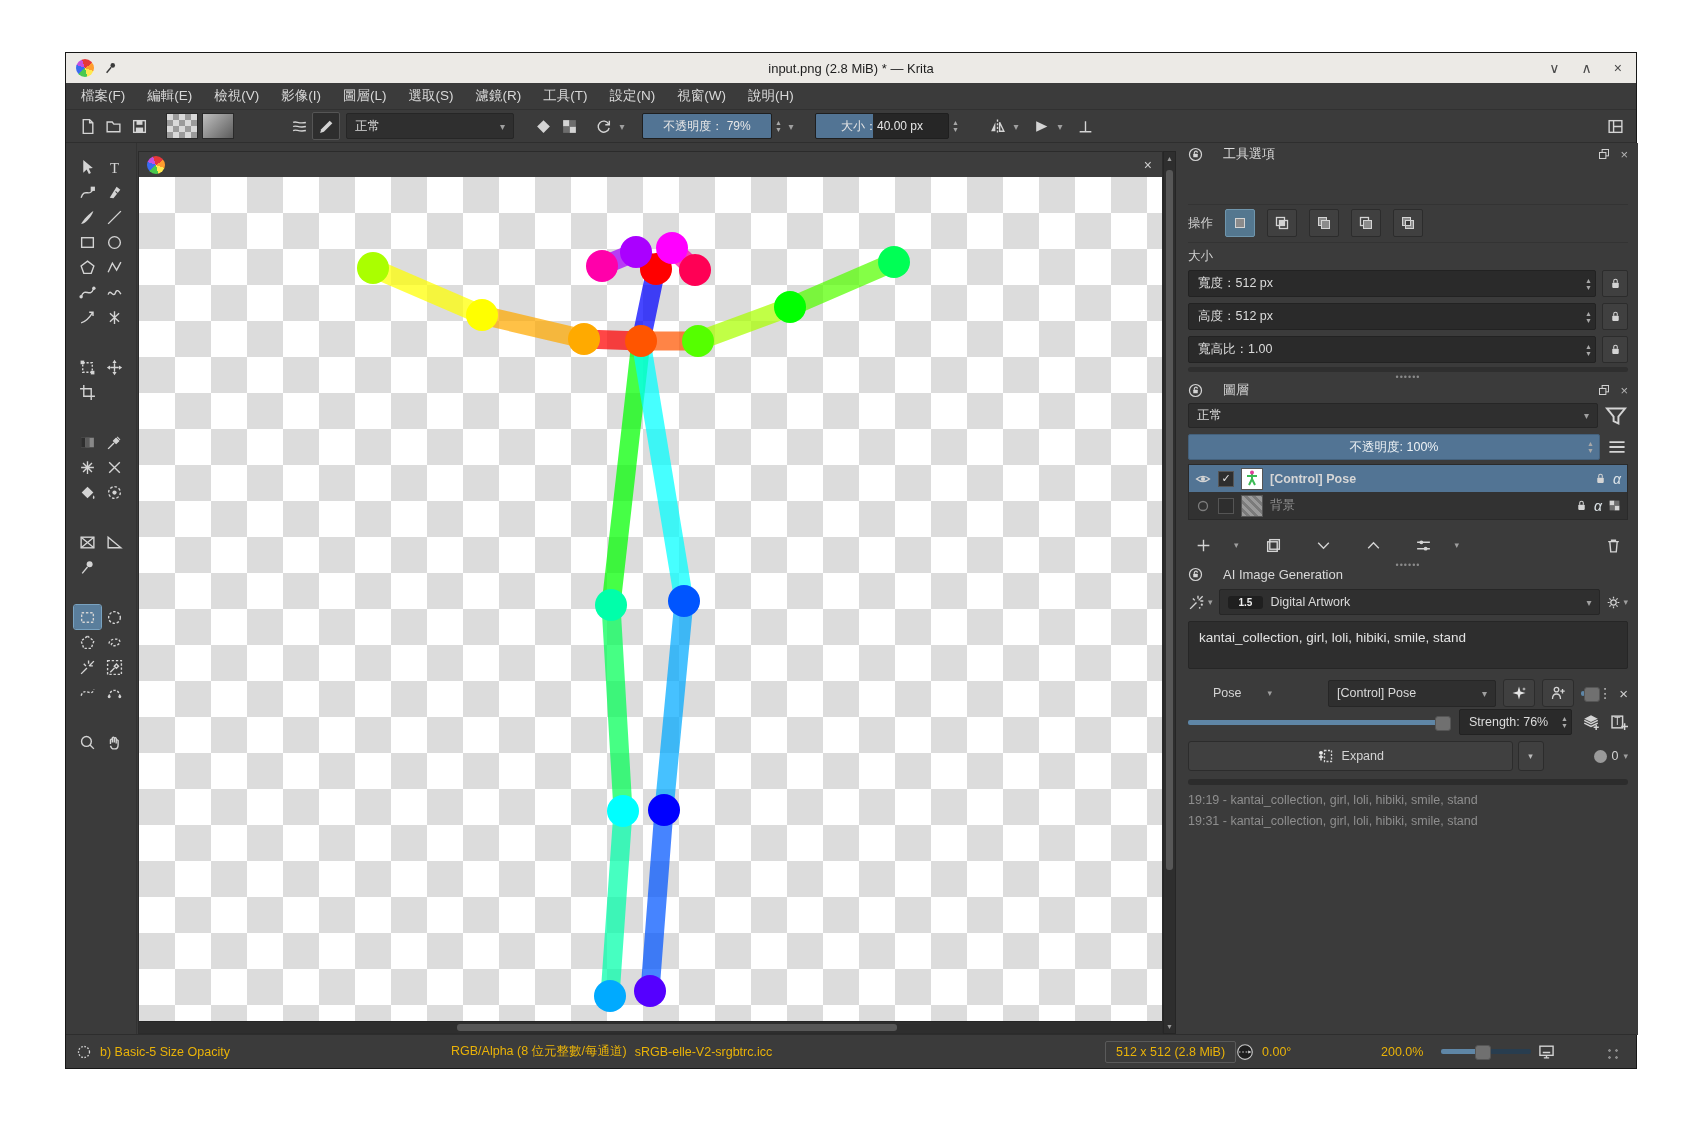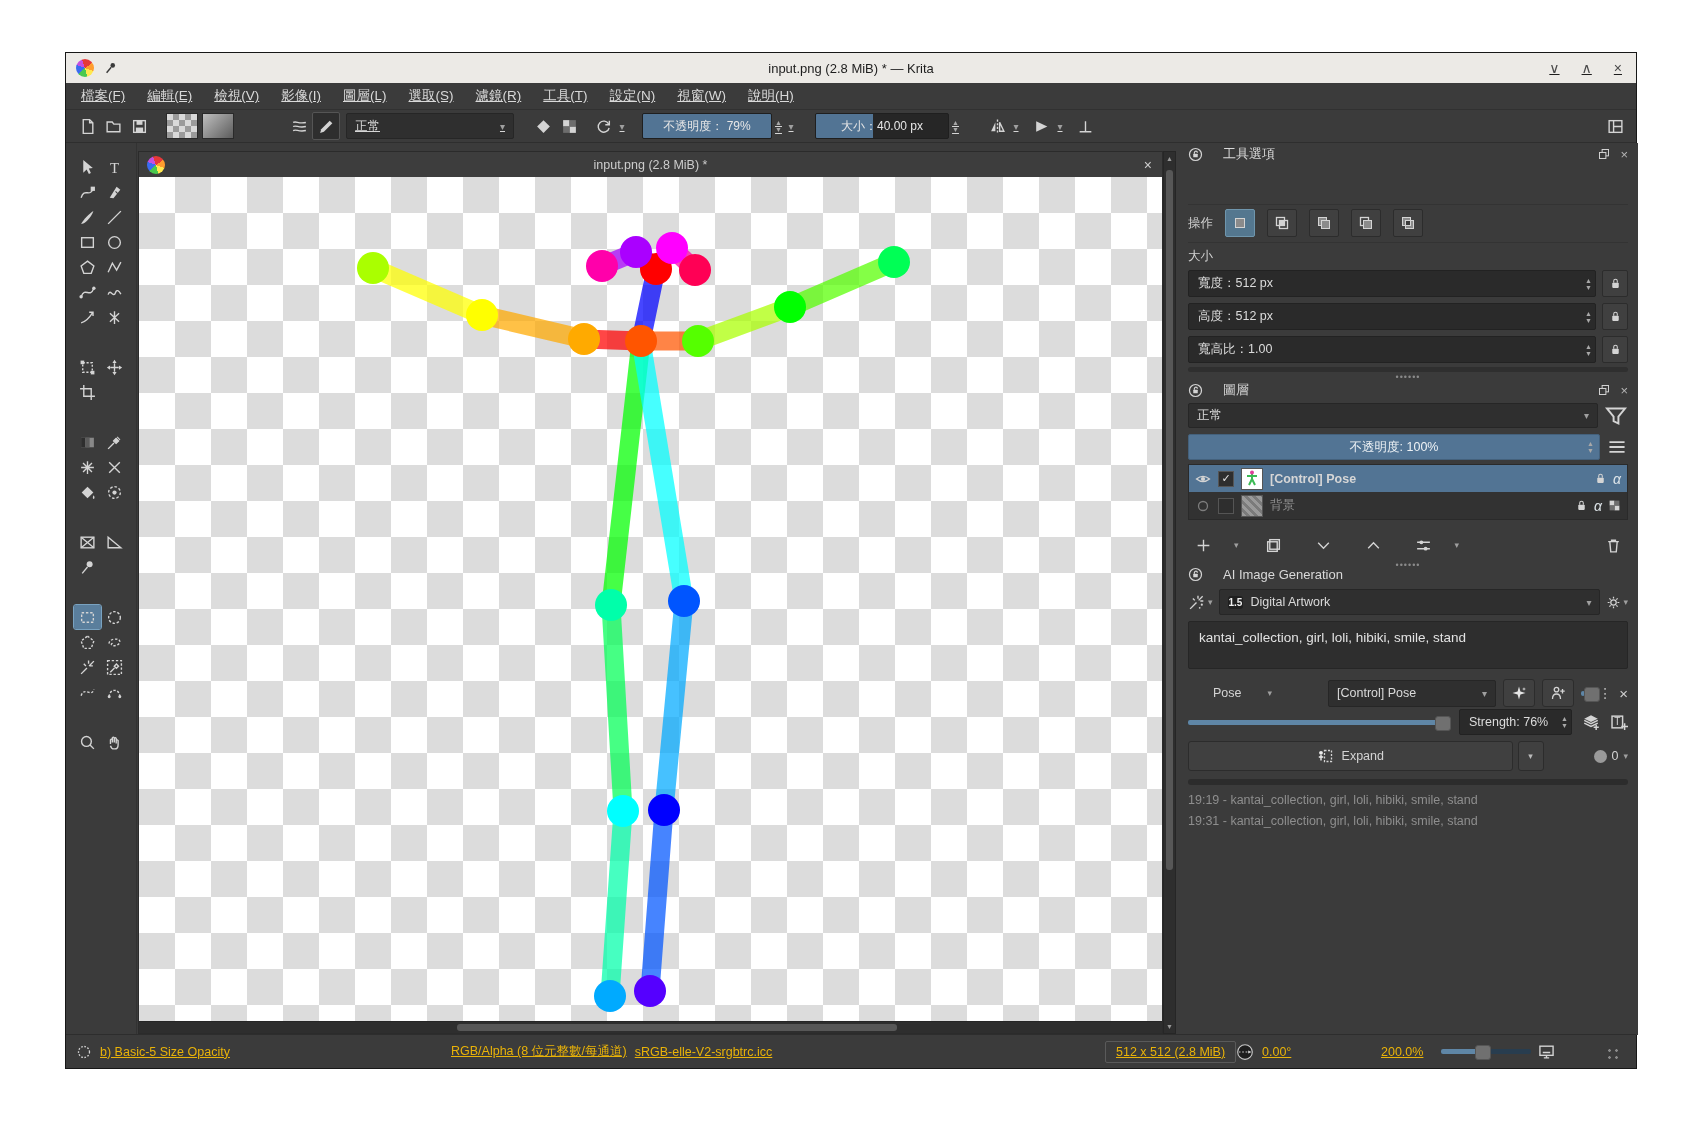--- a/index.html
+++ b/index.html
@@ -1,18 +1,18 @@
 <!DOCTYPE html>
 <html><head>
 <meta charset="utf-8">
 <style>
   html,body{margin:0;padding:0;background:#fff;font-family:"Liberation Sans","DejaVu Sans",sans-serif;}
   #stage{position:relative;width:1701px;height:1143px;background:#fff;overflow:hidden;}
   #win{position:absolute;left:65px;top:52px;width:1572px;height:1017px;background:#3b3b3b;border:1px solid #171717;box-sizing:border-box;}
-  .abs{position:absolute;text-decoration:underline;}
+  .abs{position:absolute;}
   svg{display:block;}
   
   #titlebar{left:0;top:0;width:100%;height:30px;background:#eceae6;display:flex;align-items:center;color:#1d1d1d;font-size:13px;}
   .krita-logo{width:18px;height:18px;border-radius:50%;background:conic-gradient(#e63939 0 55deg,#ff9d2e 55deg 110deg,#ffe84f 110deg 165deg,#49c94e 165deg 225deg,#3a6cf0 225deg 290deg,#c44fe0 290deg 340deg,#e63939 340deg);}
   #titlebar .ttl{position:absolute;left:0;right:0;text-align:center;pointer-events:none;}
   .wbtns{margin-left:auto;display:flex;gap:22px;margin-right:14px;color:#4a4a4a;font-size:14px;z-index:2;}
   .wbtns span{cursor:default;}
   
   #menubar{left:0;top:30px;width:100%;height:27px;background:#3b3b3b;border-bottom:1px solid #313131;display:flex;align-items:center;color:#d9d9d9;font-size:13.5px;padding-left:4px;box-sizing:border-box;}
   #menubar .mi{padding:4px 11px;}
@@ -78,21 +78,21 @@
   #layerbtns .lb{width:30px;height:24px;display:flex;align-items:center;justify-content:center;}
   #layerbtns .lb svg{width:17px;height:17px;}
   #layerbtns .car{font-size:9px;color:#9f9f9f;margin-left:-4px;}
   .promptbox{background:#2e2e2e;border:1px solid #262626;border-radius:2px;color:#e2e2e2;font-size:13.5px;padding:8px 10px;box-sizing:border-box;height:48px;}
   .pill{height:26px;background:#404040;border:1px solid #2c2c2c;border-radius:3px;display:flex;align-items:center;justify-content:center;}
   .pill svg{width:16px;height:16px;}
   .hslider{position:relative;height:5px;background:#283d4f;border-radius:2px;}
   .hslider .fillb{position:absolute;left:0;top:0;bottom:0;background:#5f86a6;border-radius:2px;}
   .hslider .knob{position:absolute;width:14px;height:13px;top:-4px;background:#707070;border:1px solid #555;border-radius:3px;}
   .logline{color:#8e8e8e;font-size:12.5px;}
-  .badge15{background:#1f1f1f;color:#efefef;border-radius:3px;font-size:10px;font-weight:bold;padding:1px 1px;}
+  .badge15{background:#1f1f1f;color:#efefef;border-radius:3px;font-size:10px;font-weight:bold;padding:1px 11px;}
   
   #statusbar{left:0;bottom:0;width:100%;height:33px;background:#3b3b3b;border-top:1px solid #2d2d2d;color:#eab308;font-size:12.5px;}
   #statusbar .abs{display:flex;align-items:center;gap:8px;height:33px;}
   .sbbox{border:1px solid #5a5a5a;padding:3px 10px;border-radius:2px;}
   .gripdots{width:14px;height:14px;background:
      radial-gradient(circle at 25% 25%, #8a8a8a 1.2px, transparent 1.5px),
      radial-gradient(circle at 75% 25%, #8a8a8a 1.2px, transparent 1.5px),
      radial-gradient(circle at 25% 75%, #8a8a8a 1.2px, transparent 1.5px),
      radial-gradient(circle at 75% 75%, #8a8a8a 1.2px, transparent 1.5px);}
 </style>
@@ -452,21 +452,20 @@
             <svg viewBox="0 0 16 16">
               <path d="M4.2 9.5 V5.5 q.9 -1.4 1.8 0 V8 M6 8 V3.6 q.9 -1.4 1.8 0 V8 M7.8 8 V4.2 q.9 -1.4 1.8 0 V8.8 M9.6 9 V6.2 q.9 -1.3 1.8 0 V10 q0 4 -3.2 4 H7.3 q-2.2 0 -3.1 -3" stroke="#d4d4d4" fill="none" stroke-width="1.3"></path>
             </svg>
           </div>
         </div>
   </div>
 
   <div id="subwin" class="abs">
     <div id="subhead">
       <div style="margin-left:8px" class="krita-logo" style2="width:14px"></div>
-      <div class="ttl">input.png (2.8 MiB) *</div>
       <span class="close">×</span>
     </div>
     <div id="canvas">
       <svg id="posesvg" width="1023" height="845" viewBox="0 0 1023 845">
             <line x1="502" y1="164" x2="445" y2="162" stroke="#ff0000" stroke-width="19" stroke-linecap="round" opacity="0.72"></line>
             <line x1="502" y1="164" x2="559" y2="164" stroke="#ff5500" stroke-width="19" stroke-linecap="round" opacity="0.72"></line>
             <line x1="445" y1="162" x2="343" y2="138" stroke="#ffaa00" stroke-width="19" stroke-linecap="round" opacity="0.72"></line>
             <line x1="343" y1="138" x2="234" y2="91" stroke="#ffff00" stroke-width="19" stroke-linecap="round" opacity="0.72"></line>
             <line x1="559" y1="164" x2="651" y2="130" stroke="#aaff00" stroke-width="19" stroke-linecap="round" opacity="0.72"></line>
             <line x1="651" y1="130" x2="755" y2="85" stroke="#55ff00" stroke-width="19" stroke-linecap="round" opacity="0.72"></line>

